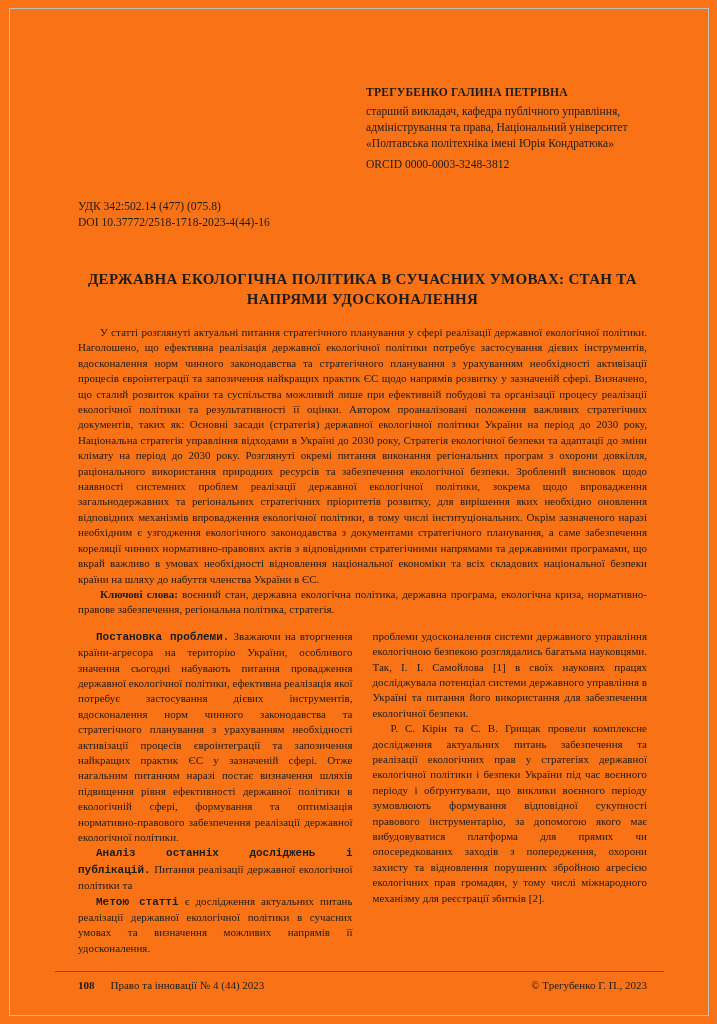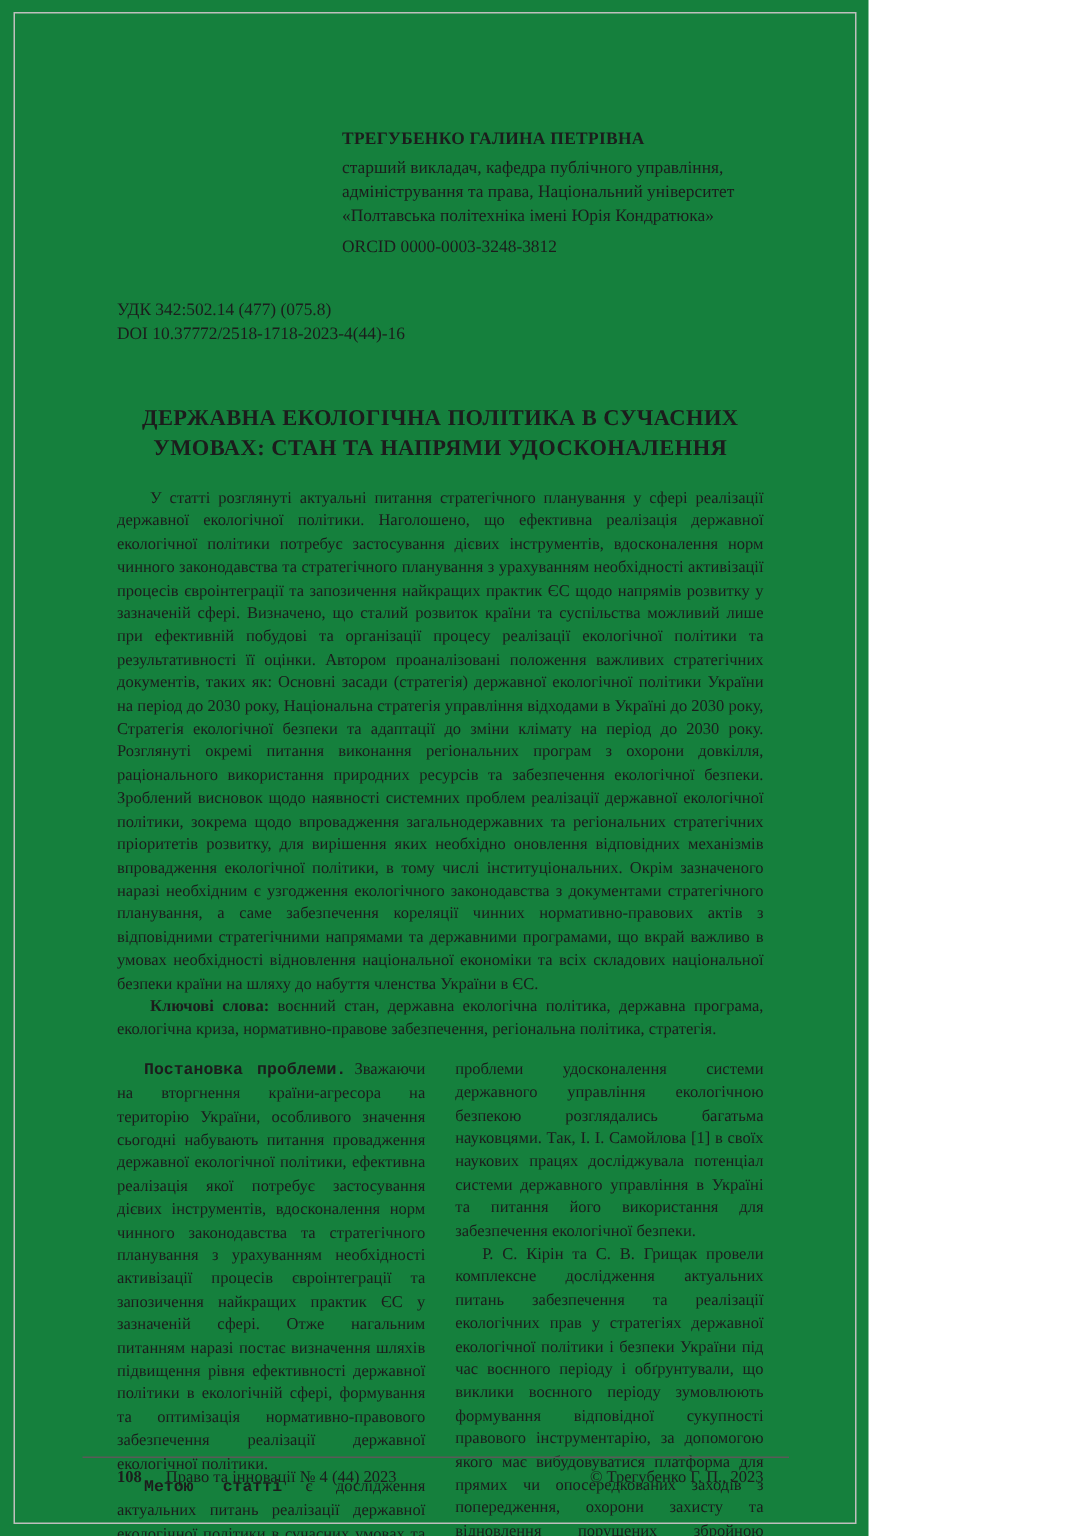--- a/index.html
+++ b/index.html
@@ -6,22 +6,22 @@
   html, body { background: #ffffff; }
   body {
     width: 717px; height: 1024px;
     font-family: "Liberation Serif", serif;
     color: #1c1c1c;
     position: relative;
     overflow: hidden;
   }
   .page {
     position: relative;
-    width: 579px; height: 1024px;
-    background: #15803d;
+    width: 717px; height: 1024px;
+    background: #f97316;
   }
   .frame {
     position: absolute;
     top: 8px; left: 9px; right: 8px; bottom: 8px;
     border: 1px solid #bfbfbd;
     pointer-events: none;
   }
   .content {
     position: absolute;
     left: 78px; right: 70px; top: 0;
@@ -129,22 +129,22 @@
 
     <h1 class="title">ДЕРЖАВНА ЕКОЛОГІЧНА ПОЛІТИКА В СУЧАСНИХ УМОВАХ: СТАН ТА НАПРЯМИ УДОСКОНАЛЕННЯ</h1>
 
     <p class="abstract">У статті розглянуті актуальні питання стратегічного планування у сфері реалізації державної екологічної політики. Наголошено, що ефективна реалізація державної екологічної політики потребує застосування дієвих інструментів, вдосконалення норм чинного законодавства та стратегічного планування з урахуванням необхідності активізації процесів євроінтеграції та запозичення найкращих практик ЄС щодо напрямів розвитку у зазначеній сфері. Визначено, що сталий розвиток країни та суспільства можливий лише при ефективній побудові та організації процесу реалізації екологічної політики та результативності її оцінки. Автором проаналізовані положення важливих стратегічних документів, таких як: Основні засади (стратегія) державної екологічної політики України на період до 2030 року, Національна стратегія управління відходами в Україні до 2030 року, Стратегія екологічної безпеки та адаптації до зміни клімату на період до 2030 року. Розглянуті окремі питання виконання регіональних програм з охорони довкілля, раціонального використання природних ресурсів та забезпечення екологічної безпеки. Зроблений висновок щодо наявності системних проблем реалізації державної екологічної політики, зокрема щодо впровадження загальнодержавних та регіональних стратегічних пріоритетів розвитку, для вирішення яких необхідно оновлення відповідних механізмів впровадження екологічної політики, в тому числі інституціональних. Окрім зазначеного наразі необхідним є узгодження екологічного законодавства з документами стратегічного планування, а саме забезпечення кореляції чинних нормативно-правових актів з відповідними стратегічними напрямами та державними програмами, що вкрай важливо в умовах необхідності відновлення національної економіки та всіх складових національної безпеки країни на шляху до набуття членства України в ЄС.</p>
 
     <p class="keywords"><b>Ключові слова:</b> <span>воєнний стан, державна екологічна політика, державна програма, екологічна криза, нормативно-правове забезпечення, регіональна політика, стратегія.</span></p>
 
     <div class="columns">
       <div class="col">
         <p><b>Постановка проблеми.</b> <span>Зважаючи на вторгнення країни-агресора на територію України, особливого значення сьогодні набувають питання провадження державної екологічної політики, ефективна реалізація якої потребує застосування дієвих інструментів, вдосконалення норм чинного законодавства та стратегічного планування з урахуванням необхідності активізації процесів євроінтеграції та запозичення найкращих практик ЄС у зазначеній сфері. Отже нагальним питанням наразі постає визначення шляхів підвищення рівня ефективності державної політики в екологічній сфері, формування та оптимізація нормативно-правового забезпечення реалізації державної екологічної політики.</span></p>
+        <p><b>Аналіз останніх досліджень і публікацій.</b> <span>Питання реалізації державної екологічної політики та</span></p>
         <p><b>Метою статті</b> <span>є дослідження актуальних питань реалізації державної екологічної політики в сучасних умовах та визначення можливих напрямів її удосконалення.</span></p>
-        <p><b>Аналіз останніх досліджень і публікацій.</b> <span>Питання реалізації державної екологічної політики та</span></p>
       </div>
       <div class="col">
         <p class="no-indent"><span>проблеми удосконалення системи державного управління екологічною безпекою розглядались багатьма науковцями. Так, І. І. Самойлова [1] в своїх наукових працях досліджувала потенціал системи державного управління в Україні та питання його використання для забезпечення екологічної безпеки.</span></p>
         <p><span>Р. С. Кірін та С. В. Грищак провели комплексне дослідження актуальних питань забезпечення та реалізації екологічних прав у стратегіях державної екологічної політики і безпеки України під час воєнного періоду і обґрунтували, що виклики воєнного періоду зумовлюють формування відповідної сукупності правового інструментарію, за допомогою якого має вибудовуватися платформа для прямих чи опосередкованих заходів з попередження, охорони захисту та відновлення порушених збройною агресією екологічних прав громадян, у тому числі міжнародного механізму для реєстрації збитків [2].</span></p>
       </div>
     </div>
 
   </div>
 
   <div class="footer-rule"></div>

